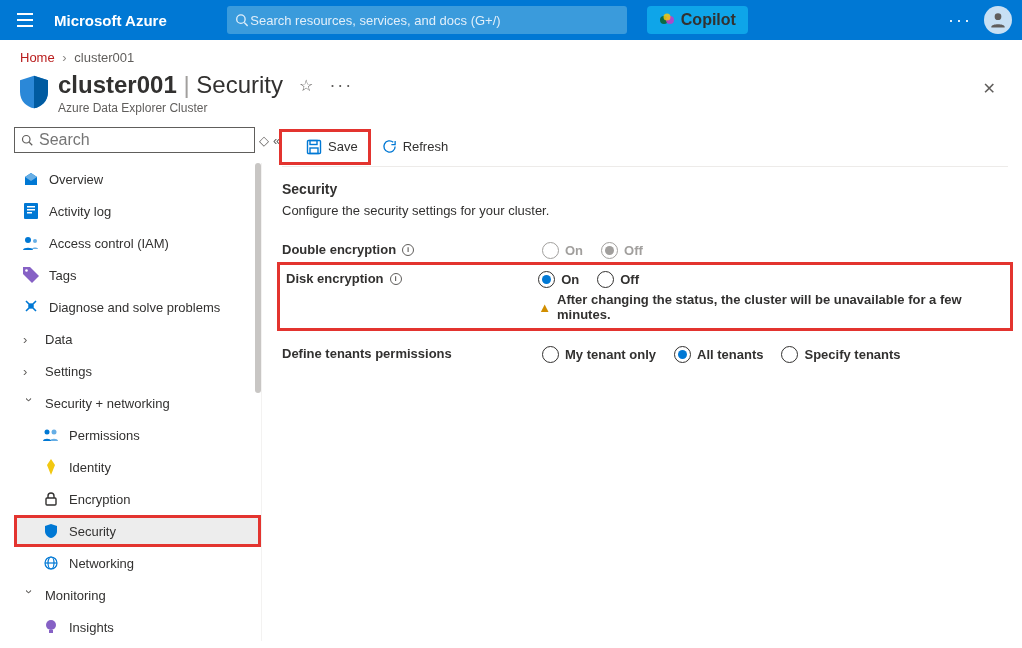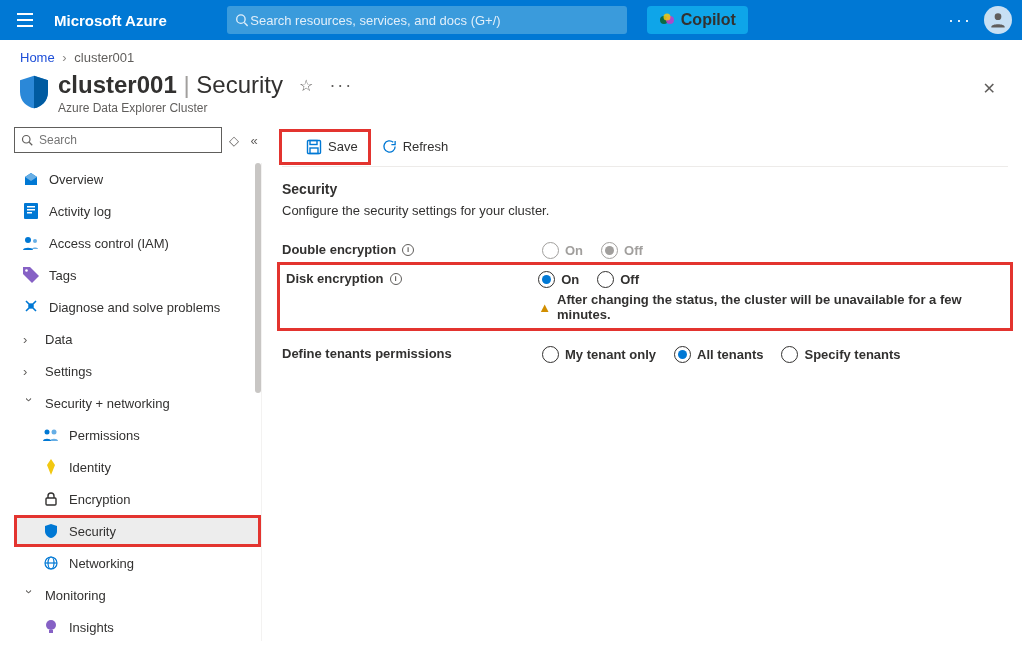--- a/index.html
+++ b/index.html
@@ -14,21 +14,21 @@
   .global-search input { background:transparent; border:none; outline:none; width:100%; color:#fff; font-size:13px;}
   .global-search input::placeholder { color:#e1effa;}
   .copilot-btn { margin-left:20px; background:#0ea5e9; border-radius:4px; height:28px; padding:0 12px; display:flex; align-items:center; gap:6px; color:#323130; font-size:16px; cursor:pointer; font-weight:600;}
   .top-spacer { flex:1; }
   .top-more { color:#fff; font-size:18px; margin:0 12px; letter-spacing:2px; cursor:pointer;}
   .avatar { width:28px; height:28px; border-radius:50%; background:#c7e0f4; display:flex; align-items:center; justify-content:center;}
   .avatar svg { fill:#605e5c; }
 
   
   .breadcrumb { padding:10px 20px 4px 20px; font-size:13px;}
-  .breadcrumb a { color:#1d4ed8; }
+  .breadcrumb a { color:#b91c1c; }
   .breadcrumb .sep { color:#8a8886; margin:0 4px;}
   .breadcrumb .cur { color:#605e5c; }
 
   
   .page-head { display:flex; align-items:flex-start; padding:2px 20px 6px 20px; }
   .shield-big { width:28px; height:34px; margin-right:10px; margin-top:4px;}
   .page-title { display:flex; align-items:center; gap:10px;}
   .page-title h1 { font-size:24px; font-weight:600; margin:0; color:#323130;}
   .page-title .sep2 { font-size:24px; color:#a19f9d; font-weight:300;}
   .page-title .sub { font-size:24px; font-weight:400;}
@@ -36,21 +36,21 @@
   .dots-h { color:#605e5c; font-size:18px; letter-spacing:2px; margin-left:6px; cursor:pointer;}
   .resource-type { font-size:12px; color:#605e5c; margin-top:2px;}
   .head-spacer { flex:1;}
   .close-x { color:#605e5c; font-size:16px; cursor:pointer; margin-right:6px; margin-top:8px;}
 
   
   .body { display:flex; padding:6px 0 0 14px; height: calc(648px - 40px - 32px - 56px); }
   .left { width:248px; display:flex; flex-direction:column; gap:6px; position:relative;}
   .search-row { display:flex; align-items:center; gap:4px; margin-bottom:4px;}
   .nav-search { flex:1; height:26px; border:1px solid #605e5c; display:flex; align-items:center; padding:0 6px; gap:4px; background:#fff;}
-  .nav-search input { border:none; outline:none; flex:1; font-size:12px;}
+  .nav-search input { border:none; outline:none; flex:1; font-size:16px;}
   .pin-ic, .collapse-ic { color:#605e5c; cursor:pointer; width:16px; display:inline-block; text-align:center;}
   .nav { border-right:1px solid #f3f2f1; height:100%; overflow:hidden; position:relative;}
   .nav-scroll { position:absolute; right:0; top:0; width:6px; height:230px; background:#c8c6c4; border-radius:3px;}
   .nav-item { display:flex; align-items:center; height:32px; padding:0 6px 0 6px; font-size:13px; color:#323130; cursor:pointer; gap:10px; border:3px solid transparent;}
   .nav-item.indent { padding-left:26px;}
   .nav-item.selected { background:#ededed; border-left:3px solid #0078d4; font-weight:400;}
   .nav-item.highlighted { outline:3px solid #e3342f; outline-offset:-3px; }
   .caret { width:12px; color:#605e5c;}
   .nav-icon { width:16px; height:16px; display:flex; align-items:center; justify-content:center;}
 

